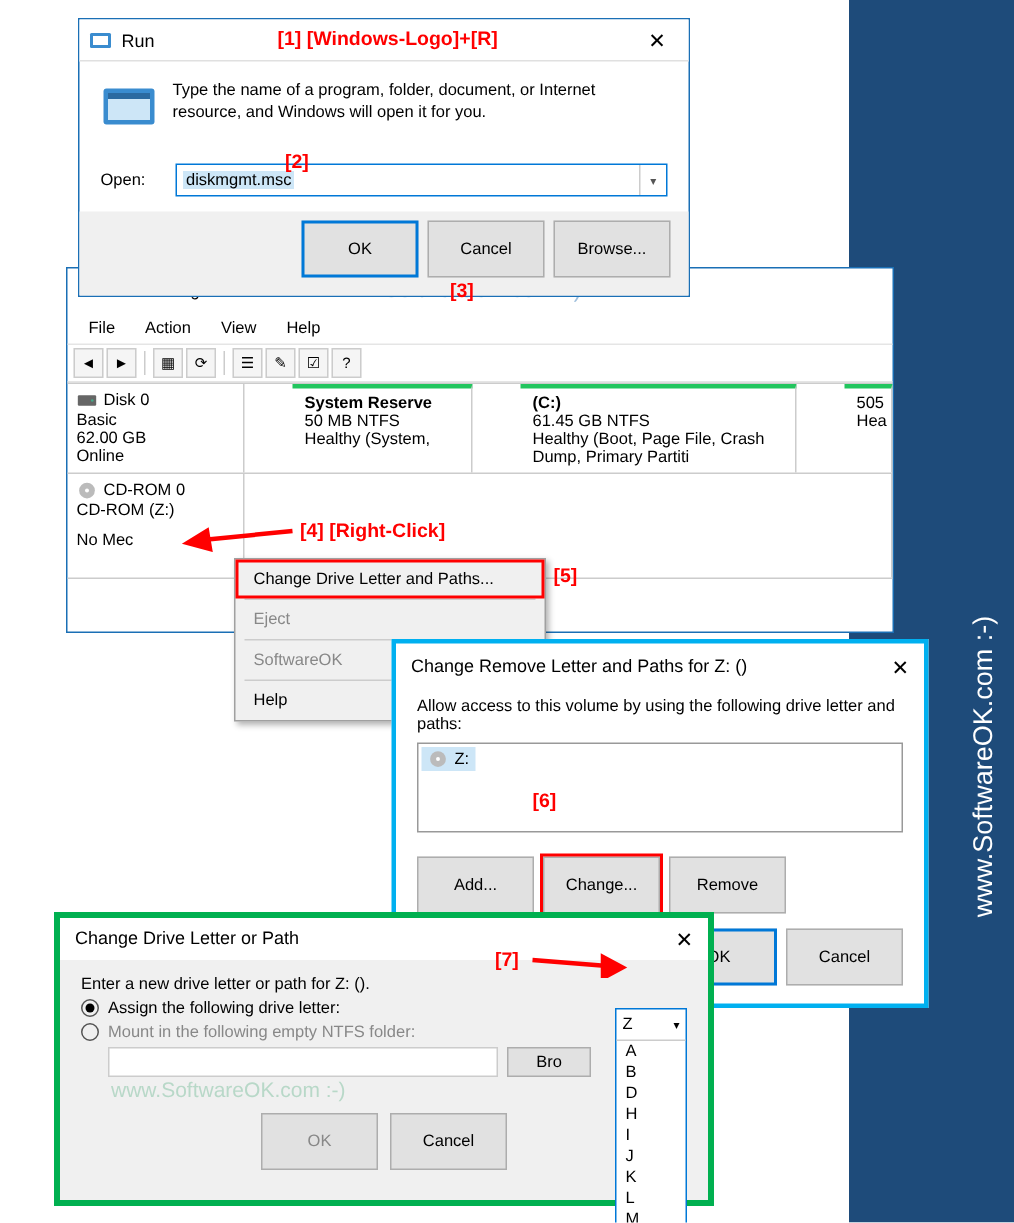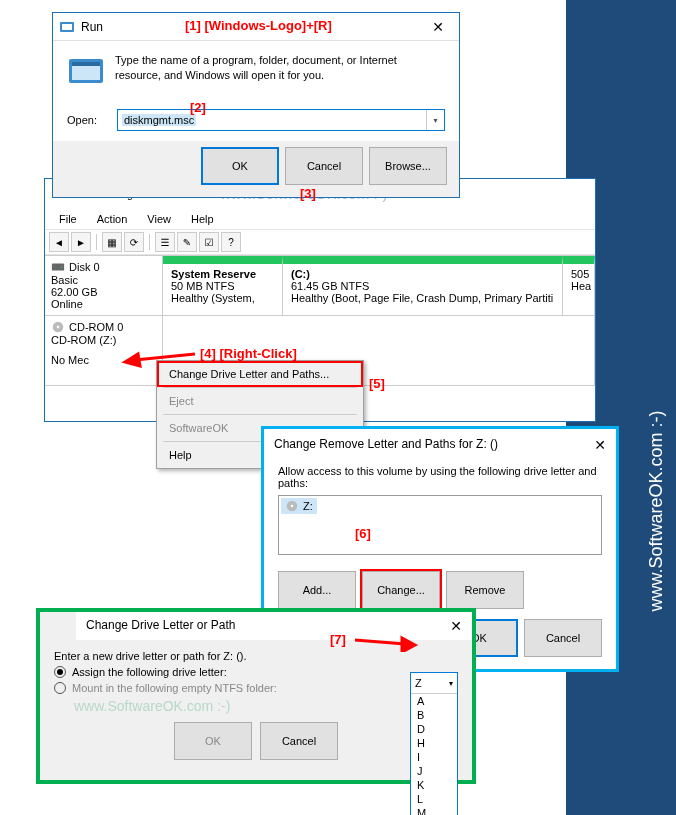--- a/index.html
+++ b/index.html
@@ -120,29 +120,29 @@
     .dm-toolbar { display: flex; gap: 2px; padding: 2px 4px; border-top: 1px solid #e5e5e5; border-bottom: 1px solid #e5e5e5; }
     .tb-icon { width: 20px; height: 20px; border: 1px solid #ccc; display: flex; align-items: center; justify-content: center; font-size: 10px; background: #f5f5f5; }
     .tb-sep { width: 1px; background: #ccc; margin: 2px 3px; }
     .dm-disks { border-top: 1px solid #ccc; }
     .disk-row { display: flex; border-bottom: 1px solid #ccc; min-height: 60px; }
     .disk-label { width: 118px; border-right: 1px solid #ccc; padding: 4px 6px; font-size: 11px; }
     .disk-label .dname { font-weight: normal; }
     .disk-parts { flex: 1; display: flex; }
     .part { border-right: 1px solid #ccc; padding: 4px 8px; font-size: 11px; overflow: hidden; }
     .part .pname { font-weight: bold; }
-    .part-blue-top { border-top: 8px solid #22c55e; }
+    .part-blue-top { border-top: 3px solid #22c55e; margin-left: 32px; }
     .dm-legend { padding: 4px 8px; font-size: 11px; display: flex; align-items: center; gap: 4px; flex-direction: column; }
     .leg-box { width: 11px; height: 11px; background: #000; display: inline-block; }
     .watermark-dm { position: absolute; left: 220px; top: 185px; color: #a0c0dd; font-size: 15px; z-index: 9; pointer-events: none; }
     
     .ctx-menu {
       position: absolute;
       left: 156px;
-      top: 360px;
+      top: 372px;
       width: 208px;
       background: #f0f0f0;
       border: 1px solid #a0a0a0;
       box-shadow: 2px 2px 4px rgba(0,0,0,0.3);
       z-index: 20;
       padding: 2px;
     }
     .ctx-item { padding: 5px 10px; font-size: 11px; cursor: pointer; }
     .ctx-item.disabled { color: #888; }
     .ctx-item.hl { outline: 2px solid #ff0000; }
@@ -168,21 +168,21 @@
     
     .chgp-dialog {
       position: absolute;
       left: 36px;
       top: 608px;
       width: 440px;
       border: 4px solid #00b050;
       background: #f0f0f0;
       z-index: 30;
     }
-    .chgp-title { padding: 6px 10px; font-size: 12px; display: flex; justify-content: space-between; background: #fff; margin-left: 36px; }
+    .chgp-title { padding: 6px 10px; font-size: 12px; display: flex; justify-content: space-between; background: #fff; }
     .chgp-body { padding: 10px 14px; font-size: 11px; position: relative; }
     .radio-row { display: flex; align-items: center; gap: 6px; margin: 4px 0; }
     .radio { width: 12px; height: 12px; border: 1px solid #555; border-radius: 50%; display: inline-flex; align-items: center; justify-content: center; }
     .radio.sel::after { content: ""; width: 6px; height: 6px; background: #000; border-radius: 50%; }
     .ntfs-input { width: 260px; height: 20px; border: 1px solid #ccc; background: #fff; margin-left: 18px; }
     .browse-btn { width: 56px; height: 20px; border: 1px solid #adadad; background: #e1e1e1; font-size: 11px; margin-left: 6px; overflow: hidden; }
     .letter-combo {
       position: absolute;
       right: 14px;
       top: 32px;
@@ -384,20 +384,24 @@
   </div>
   <div class="chgp-body">
     <div>Enter a new drive letter or path for Z: ().</div>
     <div class="radio-row">
       <span class="radio sel"></span>
       <span>Assign the following drive letter:</span>
     </div>
     <div class="radio-row" style="color:#888;">
       <span class="radio"></span>
       <span>Mount in the following empty NTFS folder:</span>
+    </div>
+    <div style="display:flex;align-items:center;">
+      <div class="ntfs-input"></div>
+      <button class="browse-btn">Bro</button>
     </div>
     <div class="watermark-chgp">www.SoftwareOK.com :-)</div>
     <div class="chgp-buttons">
       <button class="win-button" style="color:#888;">OK</button>
       <button class="win-button">Cancel</button>
     </div>
     <div class="letter-combo">
       <div class="letter-sel">
         <span>Z</span>
         <span class="dd-ar">▾</span>

